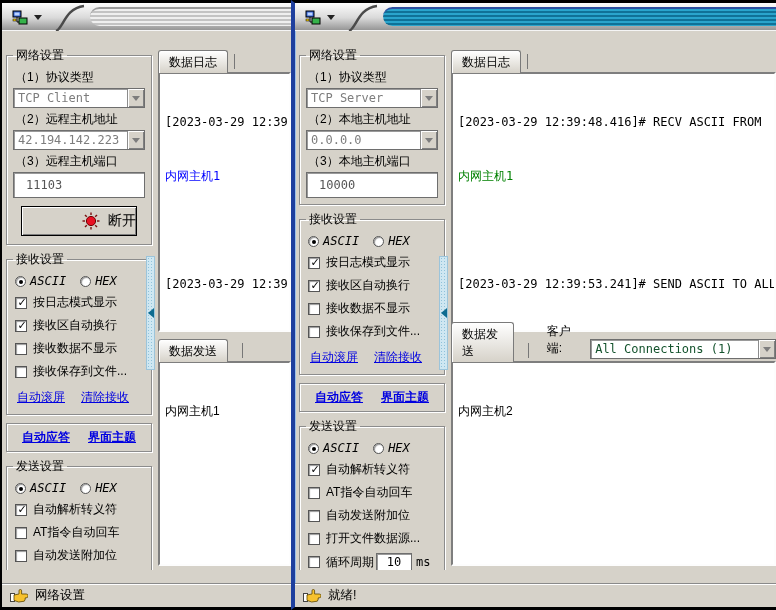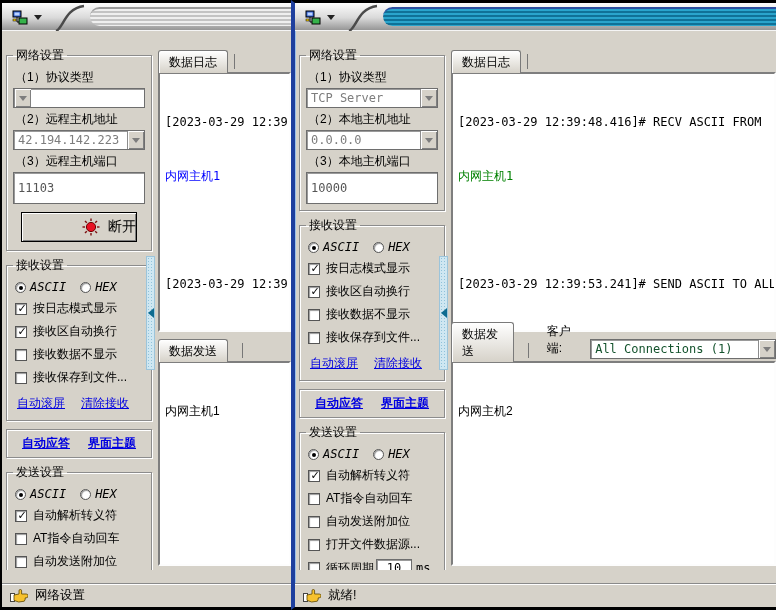--- a/index.html
+++ b/index.html
@@ -25,22 +25,22 @@
   fieldset{border:1px solid #8c8c8c;box-shadow:1px 1px 0 #fff,inset 1px 1px 0 #fff;
     margin:0 2px 6px 0;padding:2px 6px 6px 6px;}
   legend{padding:0 3px;font-size:12px;}
   .fld-label{margin:3px 0 2px 2px;}
   .combo{display:flex;height:20px;border:1px solid #6e6e6e;background:#fff;
     box-shadow:inset 1px 1px 0 #9a9a9a;}
   .combo-text{flex:1;padding:2px 3px 0 4px;font-family:"DejaVu Sans Mono",monospace;font-size:12px;color:#7d7d7d;white-space:nowrap;overflow:hidden;}
   .combo-arrow{width:17px;background:#d6d2c9;border-left:1px solid #8c8c8c;
     box-shadow:inset 1px 1px 0 #fff,inset -1px -1px 0 #808080;display:flex;align-items:center;justify-content:center;}
   .combo-arrow i{width:0;height:0;border-left:4px solid transparent;border-right:4px solid transparent;border-top:5px solid #7d7d7d;}
-  .textbox{width:100%;height:32px;border:1px solid #6e6e6e;background:#fff;
-    box-shadow:inset 1px 1px 0 #9a9a9a;font-family:"DejaVu Sans Mono",monospace;font-size:12px;padding:0 4px;color:#555;}
+  .textbox{width:100%;height:26px;border:1px solid #6e6e6e;background:#fff;
+    box-shadow:inset 1px 1px 0 #9a9a9a;font-family:"DejaVu Sans Mono",monospace;font-size:12px;padding:0 12px;color:#555;}
   .big-btn{margin:8px 8px 2px 8px;height:30px;display:flex;align-items:center;justify-content:flex-end;gap:8px;
     background:#d6d2c9;border:1px solid #000;box-shadow:inset 1px 1px 0 #fff,inset -1px -1px 0 #7e7e7e;
     font-size:14px;cursor:pointer;}
   .opt-row{display:flex;align-items:center;gap:14px;margin:4px 0 2px 2px;font-style:italic;}
   .radio{width:11px;height:11px;border-radius:50%;background:#fff;border:1px solid #555;
     box-shadow:inset 1px 1px 1px #999;display:inline-block;position:relative;margin-right:4px;vertical-align:-2px;}
   .radio.checked::after{content:"";position:absolute;left:2.5px;top:2.5px;width:4px;height:4px;border-radius:50%;background:#000;}
   .mono{font-family:"DejaVu Sans Mono",monospace;}
   .check-row{display:flex;align-items:center;margin:6px 0 0 2px;white-space:nowrap;}
   .checkbox{width:12px;height:12px;background:#fff;border:1px solid #555;box-shadow:inset 1px 1px 1px #999;
@@ -104,20 +104,21 @@
         </svg>
       <div class="stripes gray"></div>
     </div>
 
     <div class="content">
       <div class="settings-col">
         <fieldset>
           <legend>网络设置</legend>
           <div class="fld-label">（1）协议类型</div>
           <div class="combo">
+            <span class="combo-text">TCP Client</span>
             <span class="combo-arrow">
                 <i></i>
               </span>
           </div>
           <div class="fld-label">（2）远程主机地址</div>
           <div class="combo">
             <span class="combo-text">42.194.142.223</span>
             <span class="combo-arrow">
                 <i></i>
               </span>

